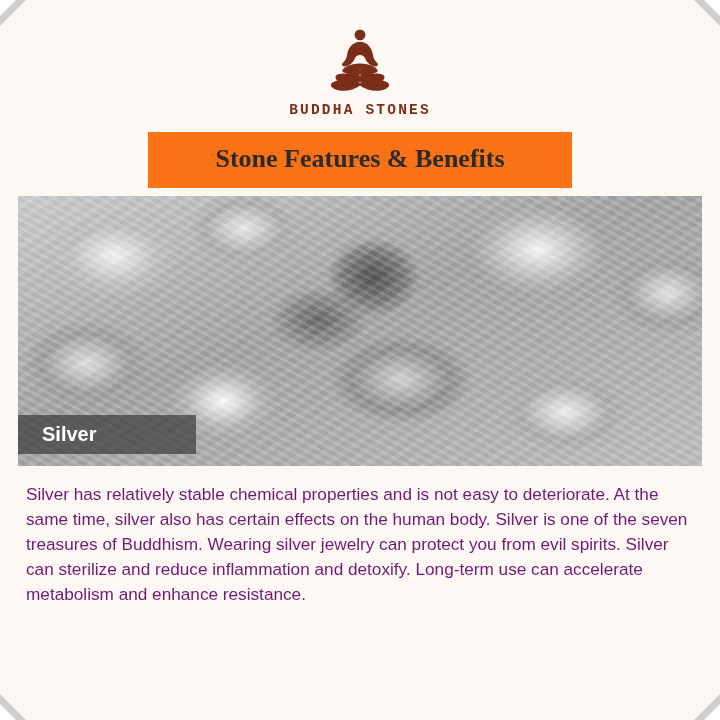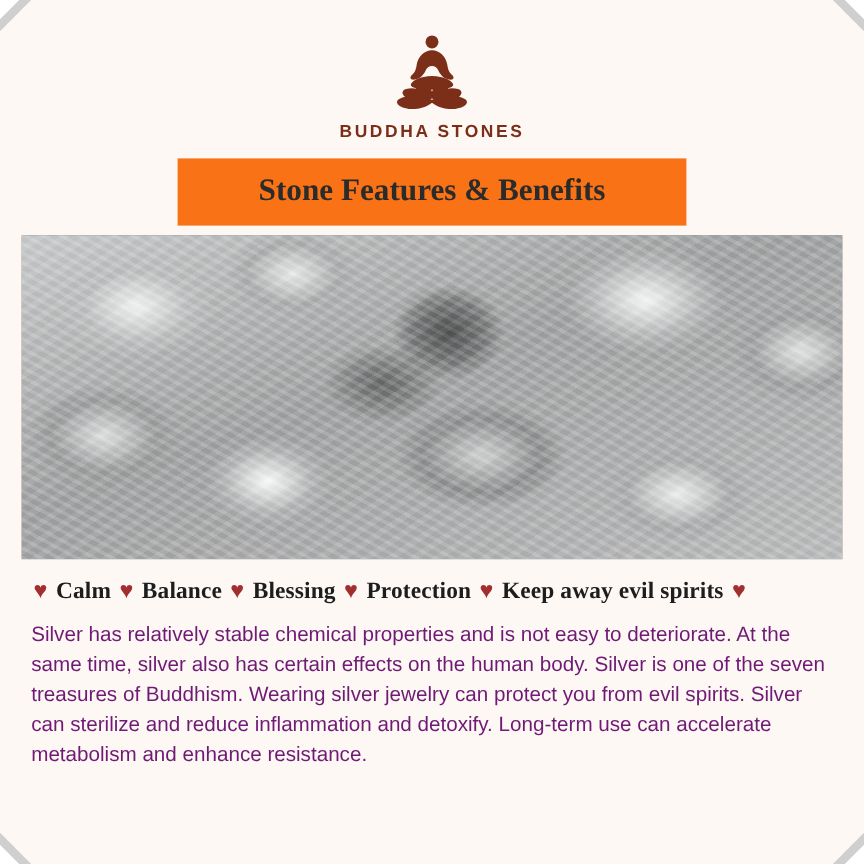--- a/index.html
+++ b/index.html
@@ -75,21 +75,21 @@
     height: 74px;
     margin: 0 auto;
     display: block;
   }
   .brand-name {
     margin-top: 6px;
     font-size: 14.5px;
     letter-spacing: 2.2px;
     color: #7b2f18;
     font-weight: bold;
-    font-family: Liberation Sans, sans-serif;
+    font-family: Liberation Mono, monospace;
   }
 
   
   .title-band {
     margin: 14px 148px 0 148px;
     background: #f97316;
     text-align: center;
     padding: 12px 0 14px 0;
     position: relative;
     z-index: 2;
@@ -212,18 +212,18 @@
   </svg>
   <div class="brand-name">BUDDHA STONES</div>
 </div>
 
 <div class="title-band">
   <h1>Stone Features &amp; Benefits</h1>
 </div>
 
 <div class="hero">
   <div class="hero-img"></div>
+  <div class="hero-label">Silver</div>
 </div>
 
 <div class="content">
-  <div class="keywords"><span class="heart">♥</span><span> Calm </span><span class="heart">♥</span><span> Balance </span><span class="heart">♥</span><span> Blessing </span><span class="heart">♥</span><span> Protection </span><span class="heart">♥</span><span> Keep away evil spirits </span><span class="heart">♥</span></div>
   <div class="description">Silver has relatively stable chemical properties and is not easy to deteriorate. At the same time, silver also has certain effects on the human body. Silver is one of the seven treasures of Buddhism. Wearing silver jewelry can protect you from evil spirits. Silver can sterilize and reduce inflammation and detoxify. Long-term use can accelerate metabolism and enhance resistance.</div>
 </div>
 
 </body></html>

